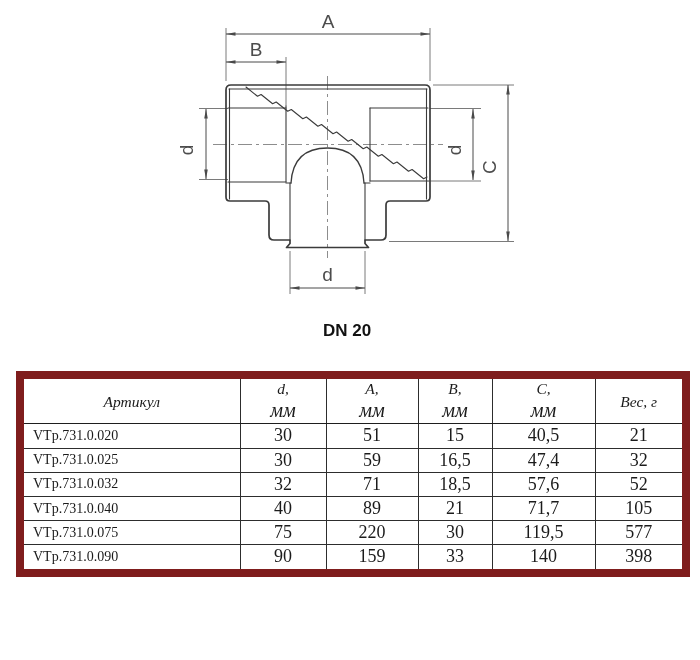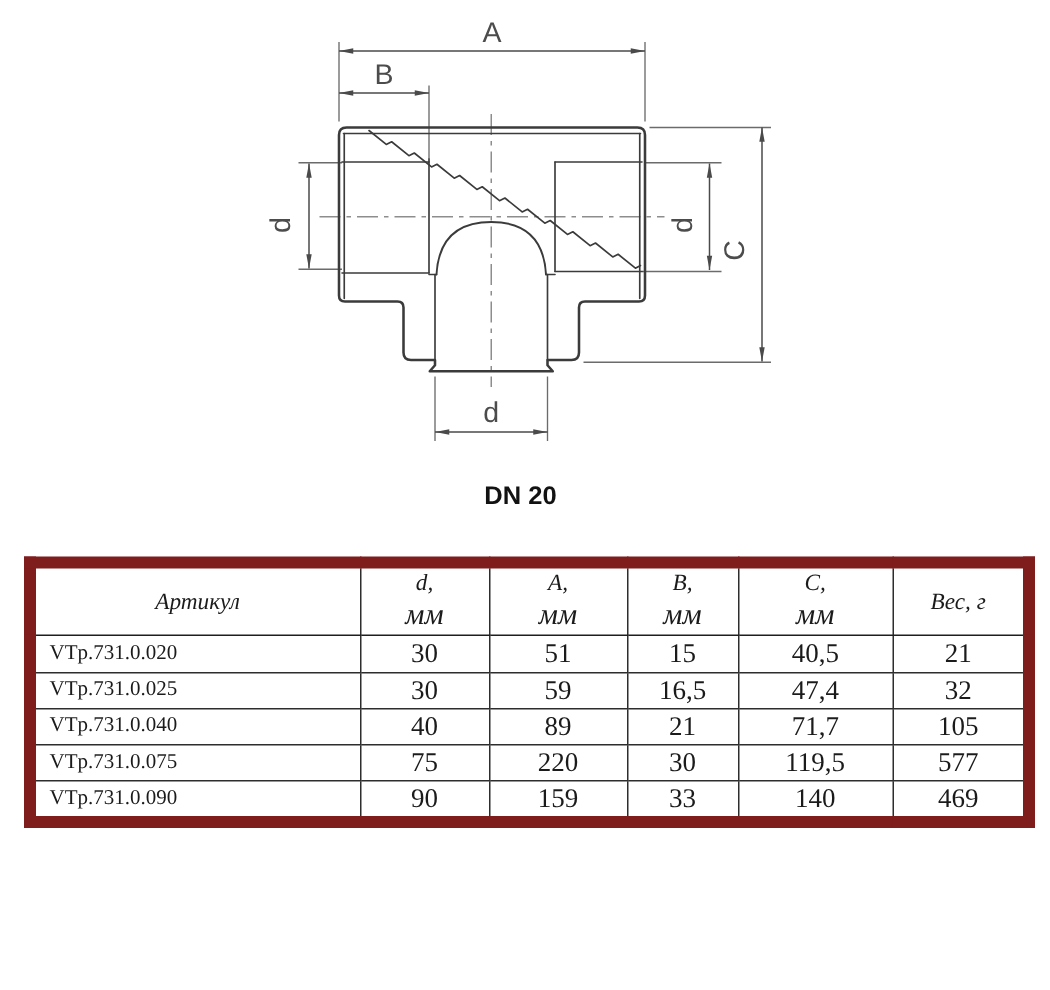--- a/index.html
+++ b/index.html
@@ -157,20 +157,28 @@
         </tr>
         <tr>
           <td class="article">VTp.731.0.025</td>
           <td>30</td>
           <td>59</td>
           <td>16,5</td>
           <td>47,4</td>
           <td>32</td>
         </tr>
         <tr>
+          <td class="article">VTp.731.0.032</td>
+          <td>32</td>
+          <td>71</td>
+          <td>18,5</td>
+          <td>57,6</td>
+          <td>52</td>
+        </tr>
+        <tr>
           <td class="article">VTp.731.0.040</td>
           <td>40</td>
           <td>89</td>
           <td>21</td>
           <td>71,7</td>
           <td>105</td>
         </tr>
         <tr>
           <td class="article">VTp.731.0.075</td>
           <td>75</td>
@@ -178,17 +186,17 @@
           <td>30</td>
           <td>119,5</td>
           <td>577</td>
         </tr>
         <tr>
           <td class="article">VTp.731.0.090</td>
           <td>90</td>
           <td>159</td>
           <td>33</td>
           <td>140</td>
-          <td>469</td>
+          <td>398</td>
         </tr>
       </tbody>
   </table>
 </div>
 
 </body></html>

